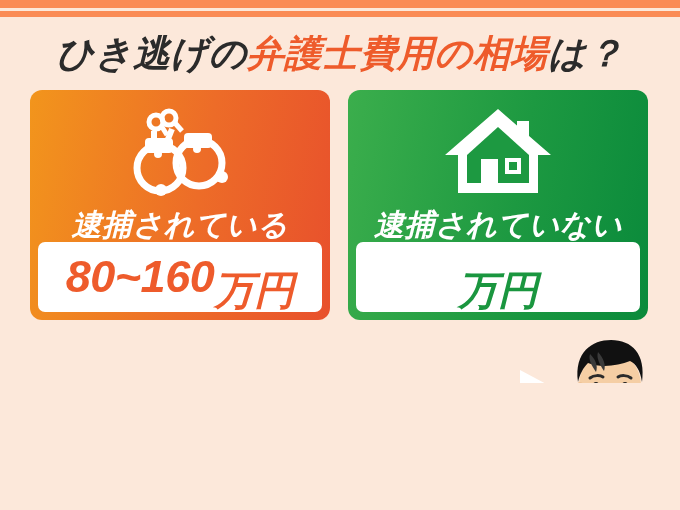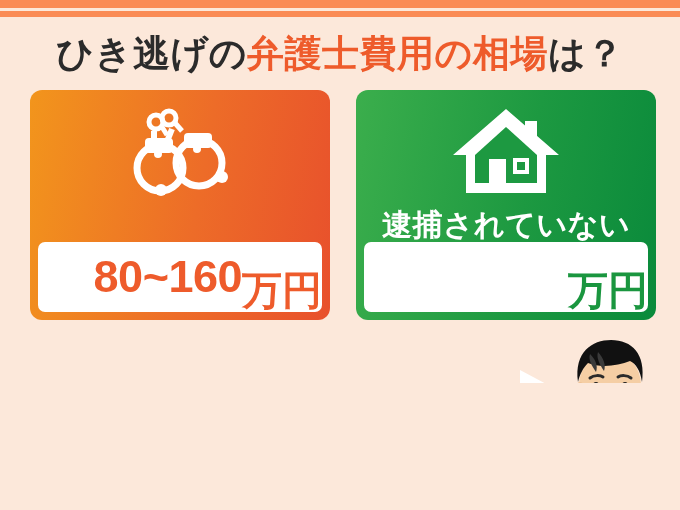--- a/index.html
+++ b/index.html
@@ -12,20 +12,21 @@
     overflow: hidden;
     background: #FCE8DA;
     font-family: "Liberation Sans", "DejaVu Sans", sans-serif;
   }
   .infographic {
     position: relative;
     width: 680px;
     height: 383px;
     background: #FCE8DA;
     overflow: hidden;
+    font-style: italic;
   }
 
   
   .rule {
     position: absolute;
     left: 0;
     width: 680px;
     background: #FA8B55;
   }
   .rule-top-thick  { top: 0px;   height: 8px; }
@@ -58,21 +59,21 @@
     border-radius: 12px;
     box-sizing: border-box;
     padding: 0;
     overflow: hidden;
   }
   .card-arrested {
     left: 30px;
     background: linear-gradient(100deg, #F2951C 0%, #ED6C28 55%, #E8502C 100%);
   }
   .card-not-arrested {
-    left: 356px;
+    left: 348px;
     background: linear-gradient(100deg, #3BAE4C 0%, #1D9941 55%, #0A8A3B 100%);
   }
   .card-icon {
     position: absolute;
     left: 0;
     top: 12px;
     width: 100%;
     height: 98px;
     display: flex;
     align-items: center;
@@ -95,21 +96,21 @@
   .price-strip {
     position: absolute;
     left: 8px;
     right: 8px;
     bottom: 8px;
     height: 70px;
     background: #FFFFFF;
     border-radius: 7px;
     display: flex;
     align-items: center;
-    justify-content: flex-end;
+    justify-content: center;
     white-space: nowrap;
   }
   .price-num {
     font-size: 45px;
     font-weight: bold;
     line-height: 52px;
     letter-spacing: -0.5px;
   }
   .price-unit {
     font-size: 40px;
@@ -196,20 +197,21 @@
           <circle cx="102" cy="72" r="6"></circle>
         </g>
         <g fill="none" stroke="#FFFFFF" stroke-width="5">
           <circle cx="36" cy="17" r="7"></circle>
           <circle cx="49" cy="13" r="7"></circle>
           <path d="M42 22 L47 30"></path>
           <path d="M55 18 L62 26"></path>
         </g>
       </svg>
     </div>
+    <div class="card-label">逮捕されている</div>
     <div class="price-strip">
       <span class="price-num price-orange">80~160</span>
         <span class="price-unit price-orange">万円</span>
     </div>
   </div>
 
   <div class="card card-not-arrested">
     <div class="card-icon">
       <svg width="110" height="92" viewBox="0 0 110 92" aria-hidden="true">
         <g fill="#FFFFFF">

